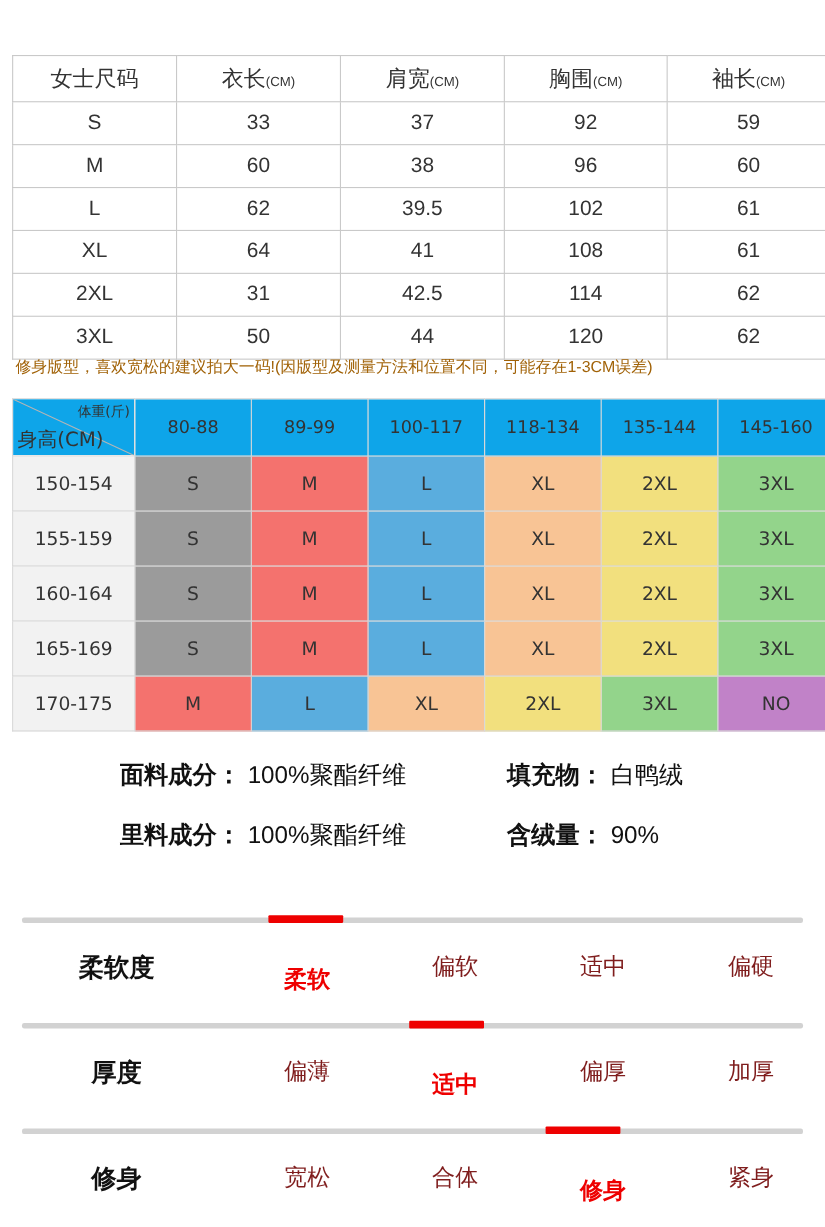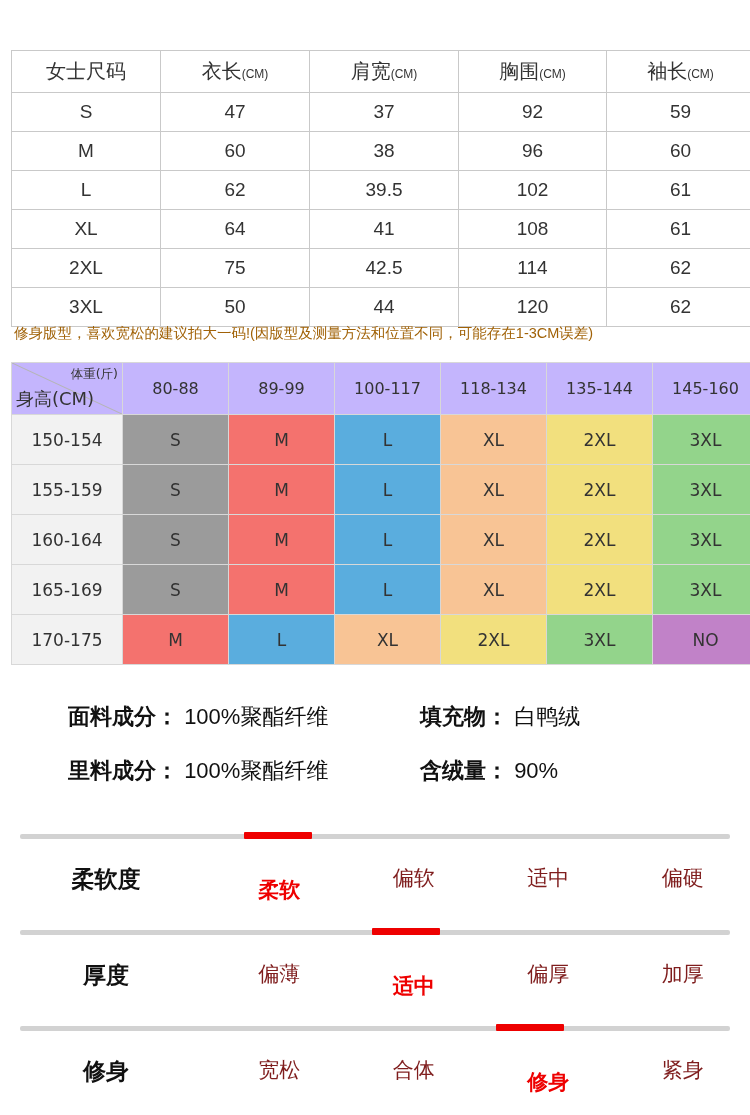--- a/index.html
+++ b/index.html
@@ -75,21 +75,21 @@
   table.rec-table td {
     border: 1px solid #d8d8d8;
     text-align: center;
     height: 47px;
     font-size: 17px;
     color: #333;
     font-family: "DejaVu Sans", "Liberation Sans", sans-serif;
   }
   table.rec-table tr:first-child td {
     height: 49px;
-    background: #c4b5fd;
+    background: #0ea5e9;
     font-size: 16px;
   }
   td.corner {
     position: relative;
     background: #eeeeee;
     padding: 0;
     overflow: hidden;
   }
   td.corner .diag {
     position: absolute;
@@ -119,22 +119,22 @@
 
   
   .materials {
     position: absolute;
     left: 0;
     top: 690px;
     width: 750px;
   }
   .mat-row {
     display: flex;
-    align-items: center;
     height: 54px;
+    margin-left: 41px;
   }
   .mat-left {
     width: 420px;
     padding-left: 68px;
     box-sizing: border-box;
     font-size: 22px;
     color: #111;
   }
   .mat-right {
     flex: 1;
@@ -207,21 +207,21 @@
     <tbody>
         <tr>
       <td class="head-red" style="width:146px"><span>女士尺码</span></td>
       <td style="width:146px"><span>衣长</span><span class="unit">(CM)</span></td>
       <td style="width:146px"><span>肩宽</span><span class="unit">(CM)</span></td>
       <td style="width:145px"><span>胸围</span><span class="unit">(CM)</span></td>
       <td style="width:145px"><span>袖长</span><span class="unit">(CM)</span></td>
     </tr>
     <tr>
       <td>S</td>
-      <td>47</td>
+      <td>33</td>
       <td>37</td>
       <td>92</td>
       <td>59</td>
     </tr>
     <tr>
       <td>M</td>
       <td>60</td>
       <td>38</td>
       <td>96</td>
       <td>60</td>
@@ -235,21 +235,21 @@
     </tr>
     <tr>
       <td>XL</td>
       <td>64</td>
       <td>41</td>
       <td>108</td>
       <td>61</td>
     </tr>
     <tr>
       <td>2XL</td>
-      <td>75</td>
+      <td>31</td>
       <td>42.5</td>
       <td>114</td>
       <td>62</td>
     </tr>
     <tr>
       <td>3XL</td>
       <td>50</td>
       <td>44</td>
       <td>120</td>
       <td>62</td>

